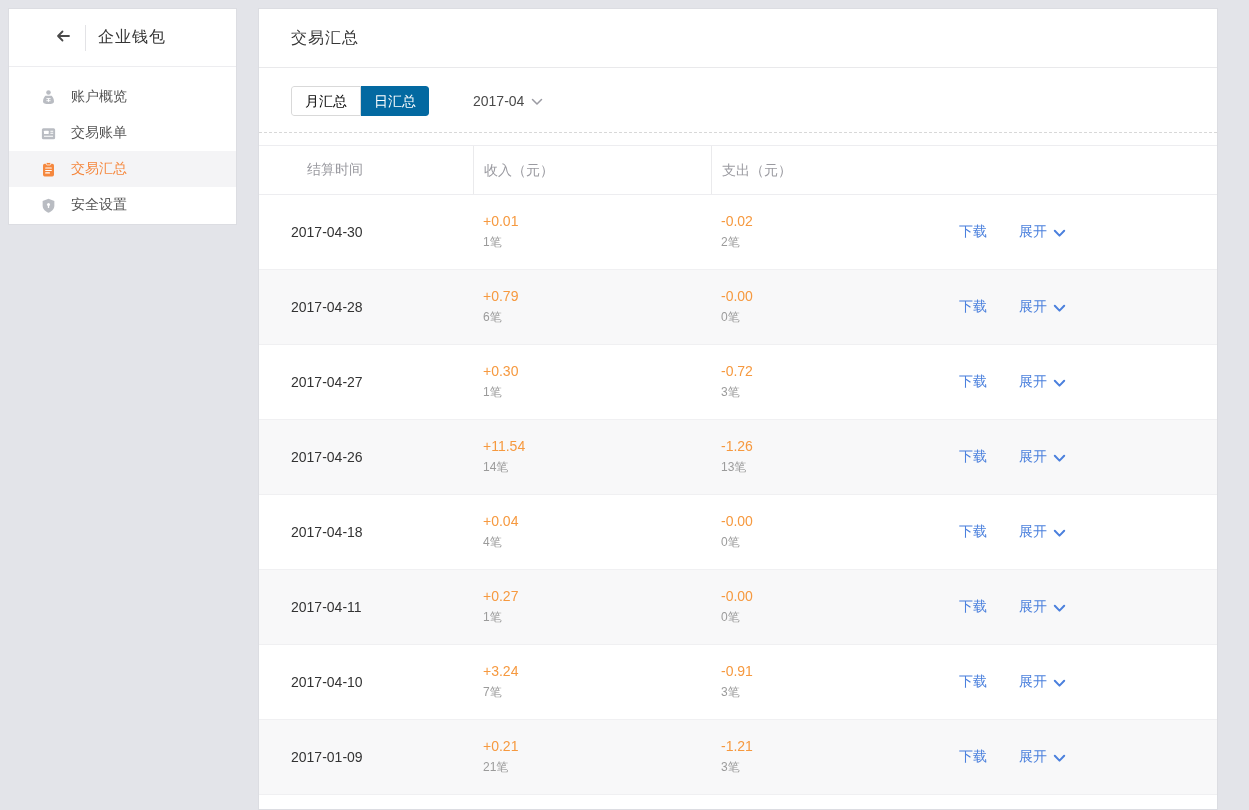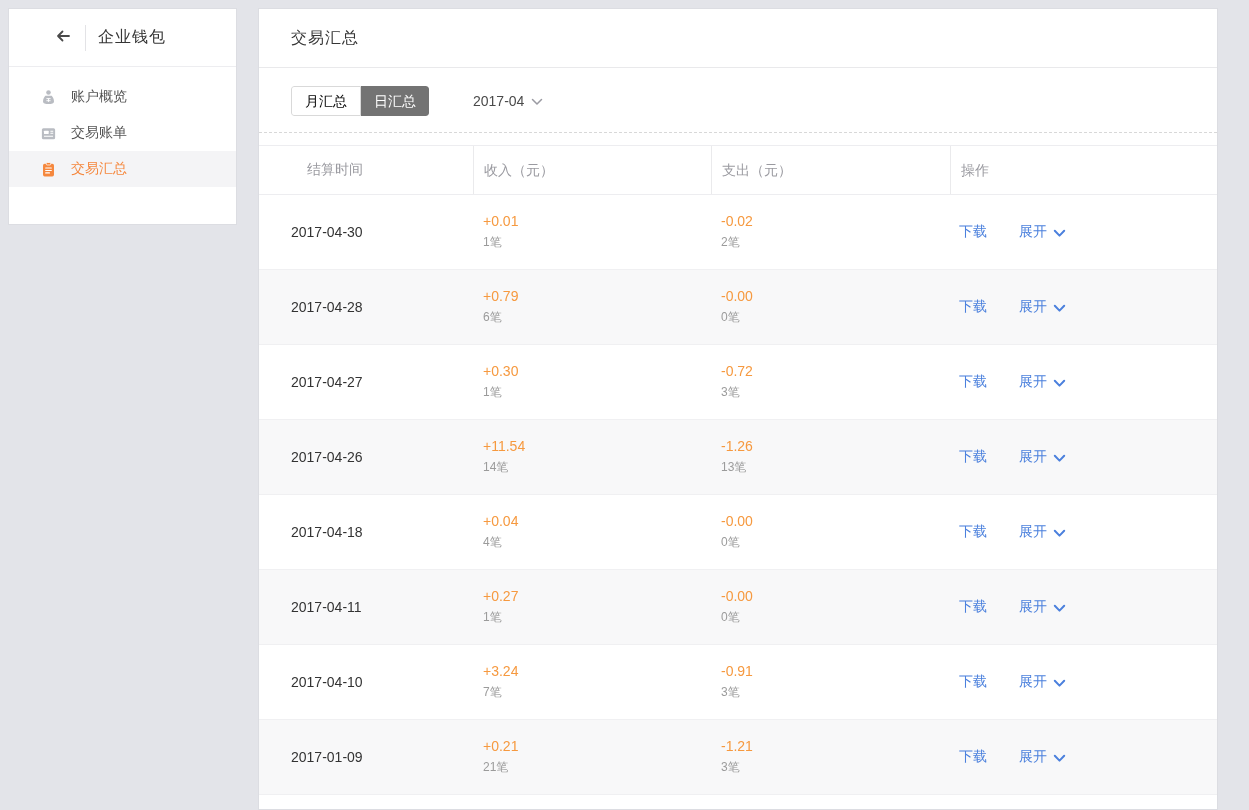--- a/index.html
+++ b/index.html
@@ -24,21 +24,21 @@
 
   
   .main{left:258px;top:8px;width:960px;height:802px;}
   .main-header{height:58px;border-bottom:1px solid #e9e9eb;display:flex;align-items:center;}
   .main-title{font-size:16px;color:#353535;margin-left:32px;letter-spacing:1px;}
 
   .toolbar{display:flex;align-items:center;padding:18px 0 16px 32px;border-bottom:1px dashed #d8d8d8;}
   .tabgroup{display:flex;border-radius:3px;overflow:hidden;}
   .tab{height:30px;line-height:30px;padding:0 13px;font-size:14px;text-align:center;cursor:pointer;box-sizing:border-box;}
   .tab.inactive{background:#fff;color:#000000;border:1px solid #d9d9d9;border-radius:3px 0 0 3px;line-height:28px;}
-  .tab.active{background:#737373;color:#fff;border-radius:0 3px 3px 0;}
+  .tab.active{background:#0369a1;color:#fff;border-radius:0 3px 3px 0;}
   .period-select{display:flex;align-items:center;margin-left:44px;cursor:pointer;}
   .period-label{font-size:14px;color:#4a4a4a;}
   .period-select svg{margin-left:7px;margin-top:2px;}
 
   
   .table{margin-top:12px;}
   .grid{display:grid;grid-template-columns:214px 238px 239px 267px;}
   .thead{height:48px;border-top:1px solid #ededf0;border-bottom:1px solid #ededf0;align-items:center;color:#9a9aa0;font-size:14px;}
   .th{padding-left:10px;}
   .th:first-child{padding-left:48px;border-left:none;}
@@ -93,20 +93,30 @@
     <div class="sb-item active">
       <span class="icon">
         <svg width="17" height="17" viewBox="0 0 18 18">
             <rect x="3.2" y="2.8" width="11.6" height="13.6" rx="1.8" fill="#f5873d"></rect>
             <rect x="6.6" y="1.6" width="4.8" height="2.6" rx="1" fill="#f5873d" stroke="#fff" stroke-width="0.8"></rect>
             <path d="M6 7.4 h6 M6 10 h6 M6 12.6 h4" stroke="#fff" stroke-width="1.2" stroke-linecap="round"></path>
           </svg>
       </span>
       <span>交易汇总</span>
     </div>
+    <div class="sb-item">
+      <span class="icon">
+        <svg width="17" height="17" viewBox="0 0 18 18">
+            <path d="M9 1.8 L15.2 4.2 V9 C15.2 12.8 12.5 15.4 9 16.6 C5.5 15.4 2.8 12.8 2.8 9 V4.2 Z" fill="#b9bcc2"></path>
+            <circle cx="9" cy="8" r="1.6" fill="#fff"></circle>
+            <path d="M9 8.8 V11.6" stroke="#fff" stroke-width="1.4"></path>
+          </svg>
+      </span>
+      <span>安全设置</span>
+    </div>
   </div>
 </div>
 
 <div class="panel main">
   <div class="main-header">
     <div class="main-title">交易汇总</div>
   </div>
 
   <div class="toolbar">
     <div class="tabgroup">
@@ -119,21 +129,20 @@
           <path d="M1.5 1.5 L6 6 L10.5 1.5" fill="none" stroke="#9a9aa2" stroke-width="1.5" stroke-linecap="round" stroke-linejoin="round"></path>
         </svg>
     </div>
   </div>
 
   <div class="table">
     <div class="grid thead">
       <div class="th">结算时间</div>
       <div class="th">收入（元）</div>
       <div class="th">支出（元）</div>
-      <div class="th">操作</div>
     </div>
 
     <div>
 
         <div class="grid trow">
           <div class="c-date">2017-04-30</div>
           <div class="c-amt">
             <div class="amt">+0.01</div>
             <div class="cnt">1笔</div>
           </div>

